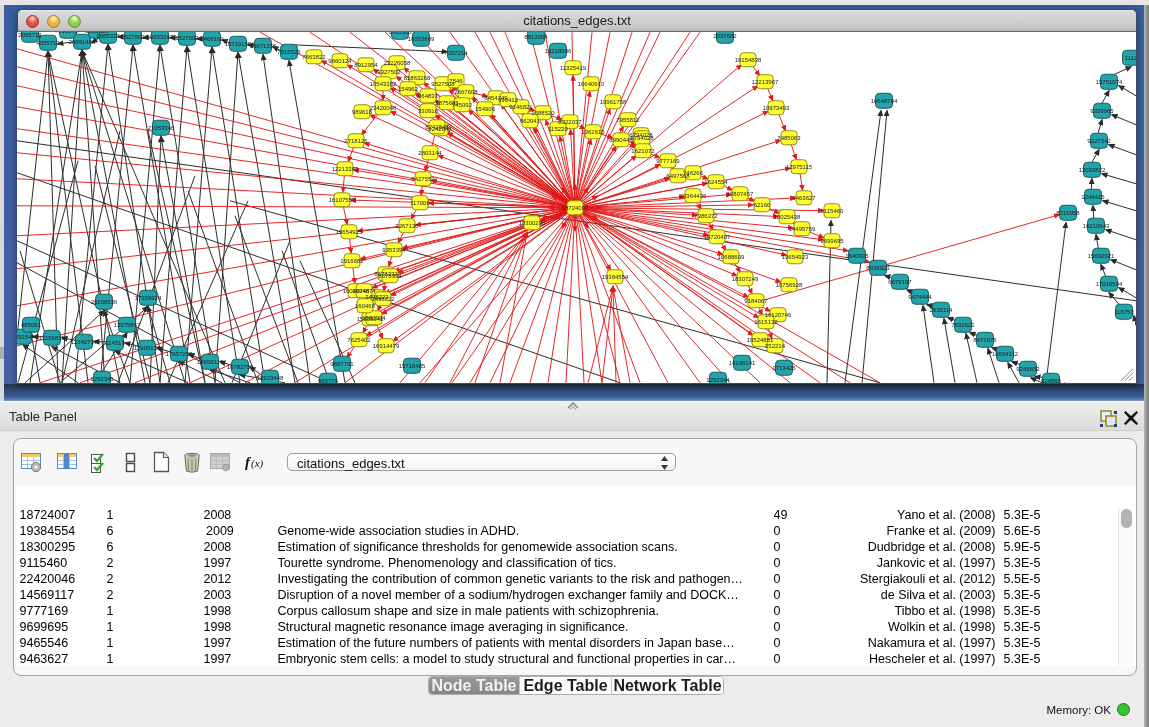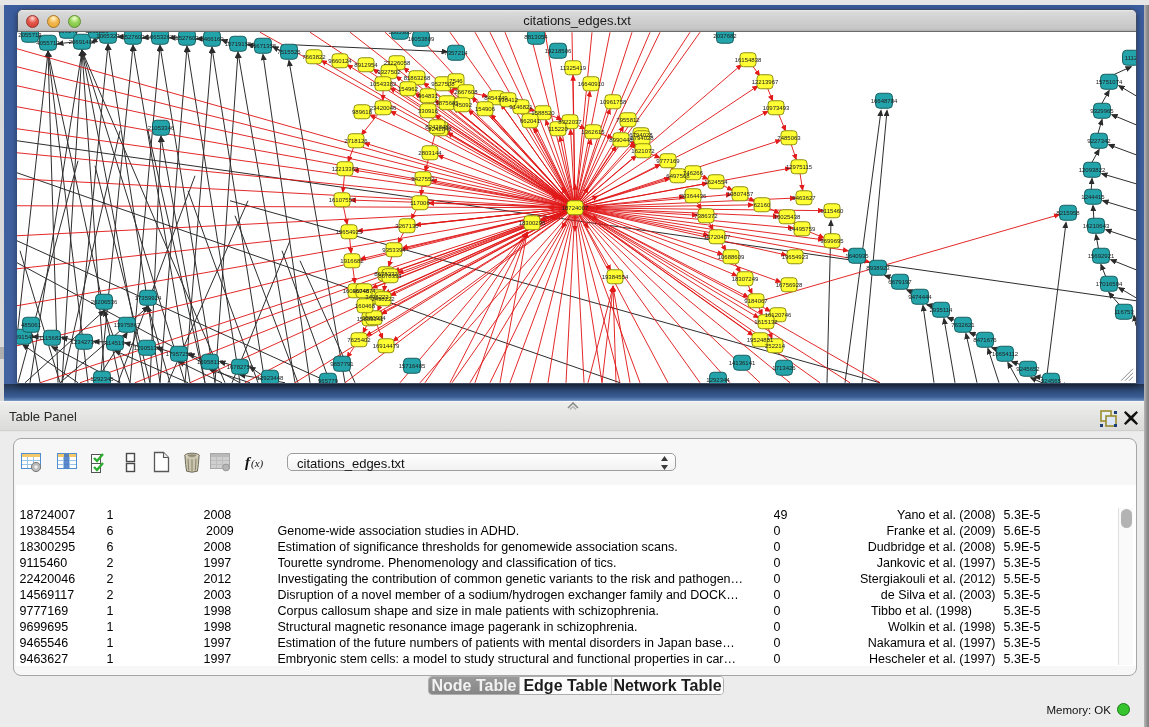--- a/index.html
+++ b/index.html
@@ -884,28 +884,28 @@
         <div class="td" style="left:757.5px;width:66px">0</div>
         <div class="td" style="left:831.5px;width:148px;text-align:right">de Silva et al. (2003)</div>
         <div class="td" style="left:987.5px;width:85px">5.3E-5</div>
       </div>
       <div class="tr" style="top:118px">
         <div class="td" style="left:3.5px;width:79px">9777169</div>
         <div class="td" style="left:90.5px;width:89px">1</div>
         <div class="td" style="left:187.5px;width:66px">1998</div>
         <div class="td" style="left:261.5px;width:488px">Corpus callosum shape and size in male patients with schizophrenia.</div>
         <div class="td" style="left:757.5px;width:66px">0</div>
-        <div class="td" style="left:831.5px;width:148px;text-align:center">Tibbo et al. (1998)</div>
+        <div class="td" style="left:831.5px;width:148px;text-align:right">Tibbo et al. (1998)</div>
         <div class="td" style="left:987.5px;width:85px">5.3E-5</div>
       </div>
       <div class="tr" style="top:134px">
         <div class="td" style="left:3.5px;width:79px">9699695</div>
         <div class="td" style="left:90.5px;width:89px">1</div>
         <div class="td" style="left:187.5px;width:66px">1998</div>
-        <div class="td" style="left:261.5px;width:488px">Structural magnetic resonance image pagerank in schizophrenia.</div>
+        <div class="td" style="left:261.5px;width:488px">Structural magnetic resonance image averaging in significance.</div>
         <div class="td" style="left:757.5px;width:66px">0</div>
         <div class="td" style="left:831.5px;width:148px;text-align:right">Wolkin et al. (1998)</div>
         <div class="td" style="left:987.5px;width:85px">5.3E-5</div>
       </div>
       <div class="tr" style="top:150px">
         <div class="td" style="left:3.5px;width:79px">9465546</div>
         <div class="td" style="left:90.5px;width:89px">1</div>
         <div class="td" style="left:187.5px;width:66px">1997</div>
         <div class="td" style="left:261.5px;width:488px">Estimation of the future numbers of patients with mental disorders in Japan base…</div>
         <div class="td" style="left:757.5px;width:66px">0</div>

